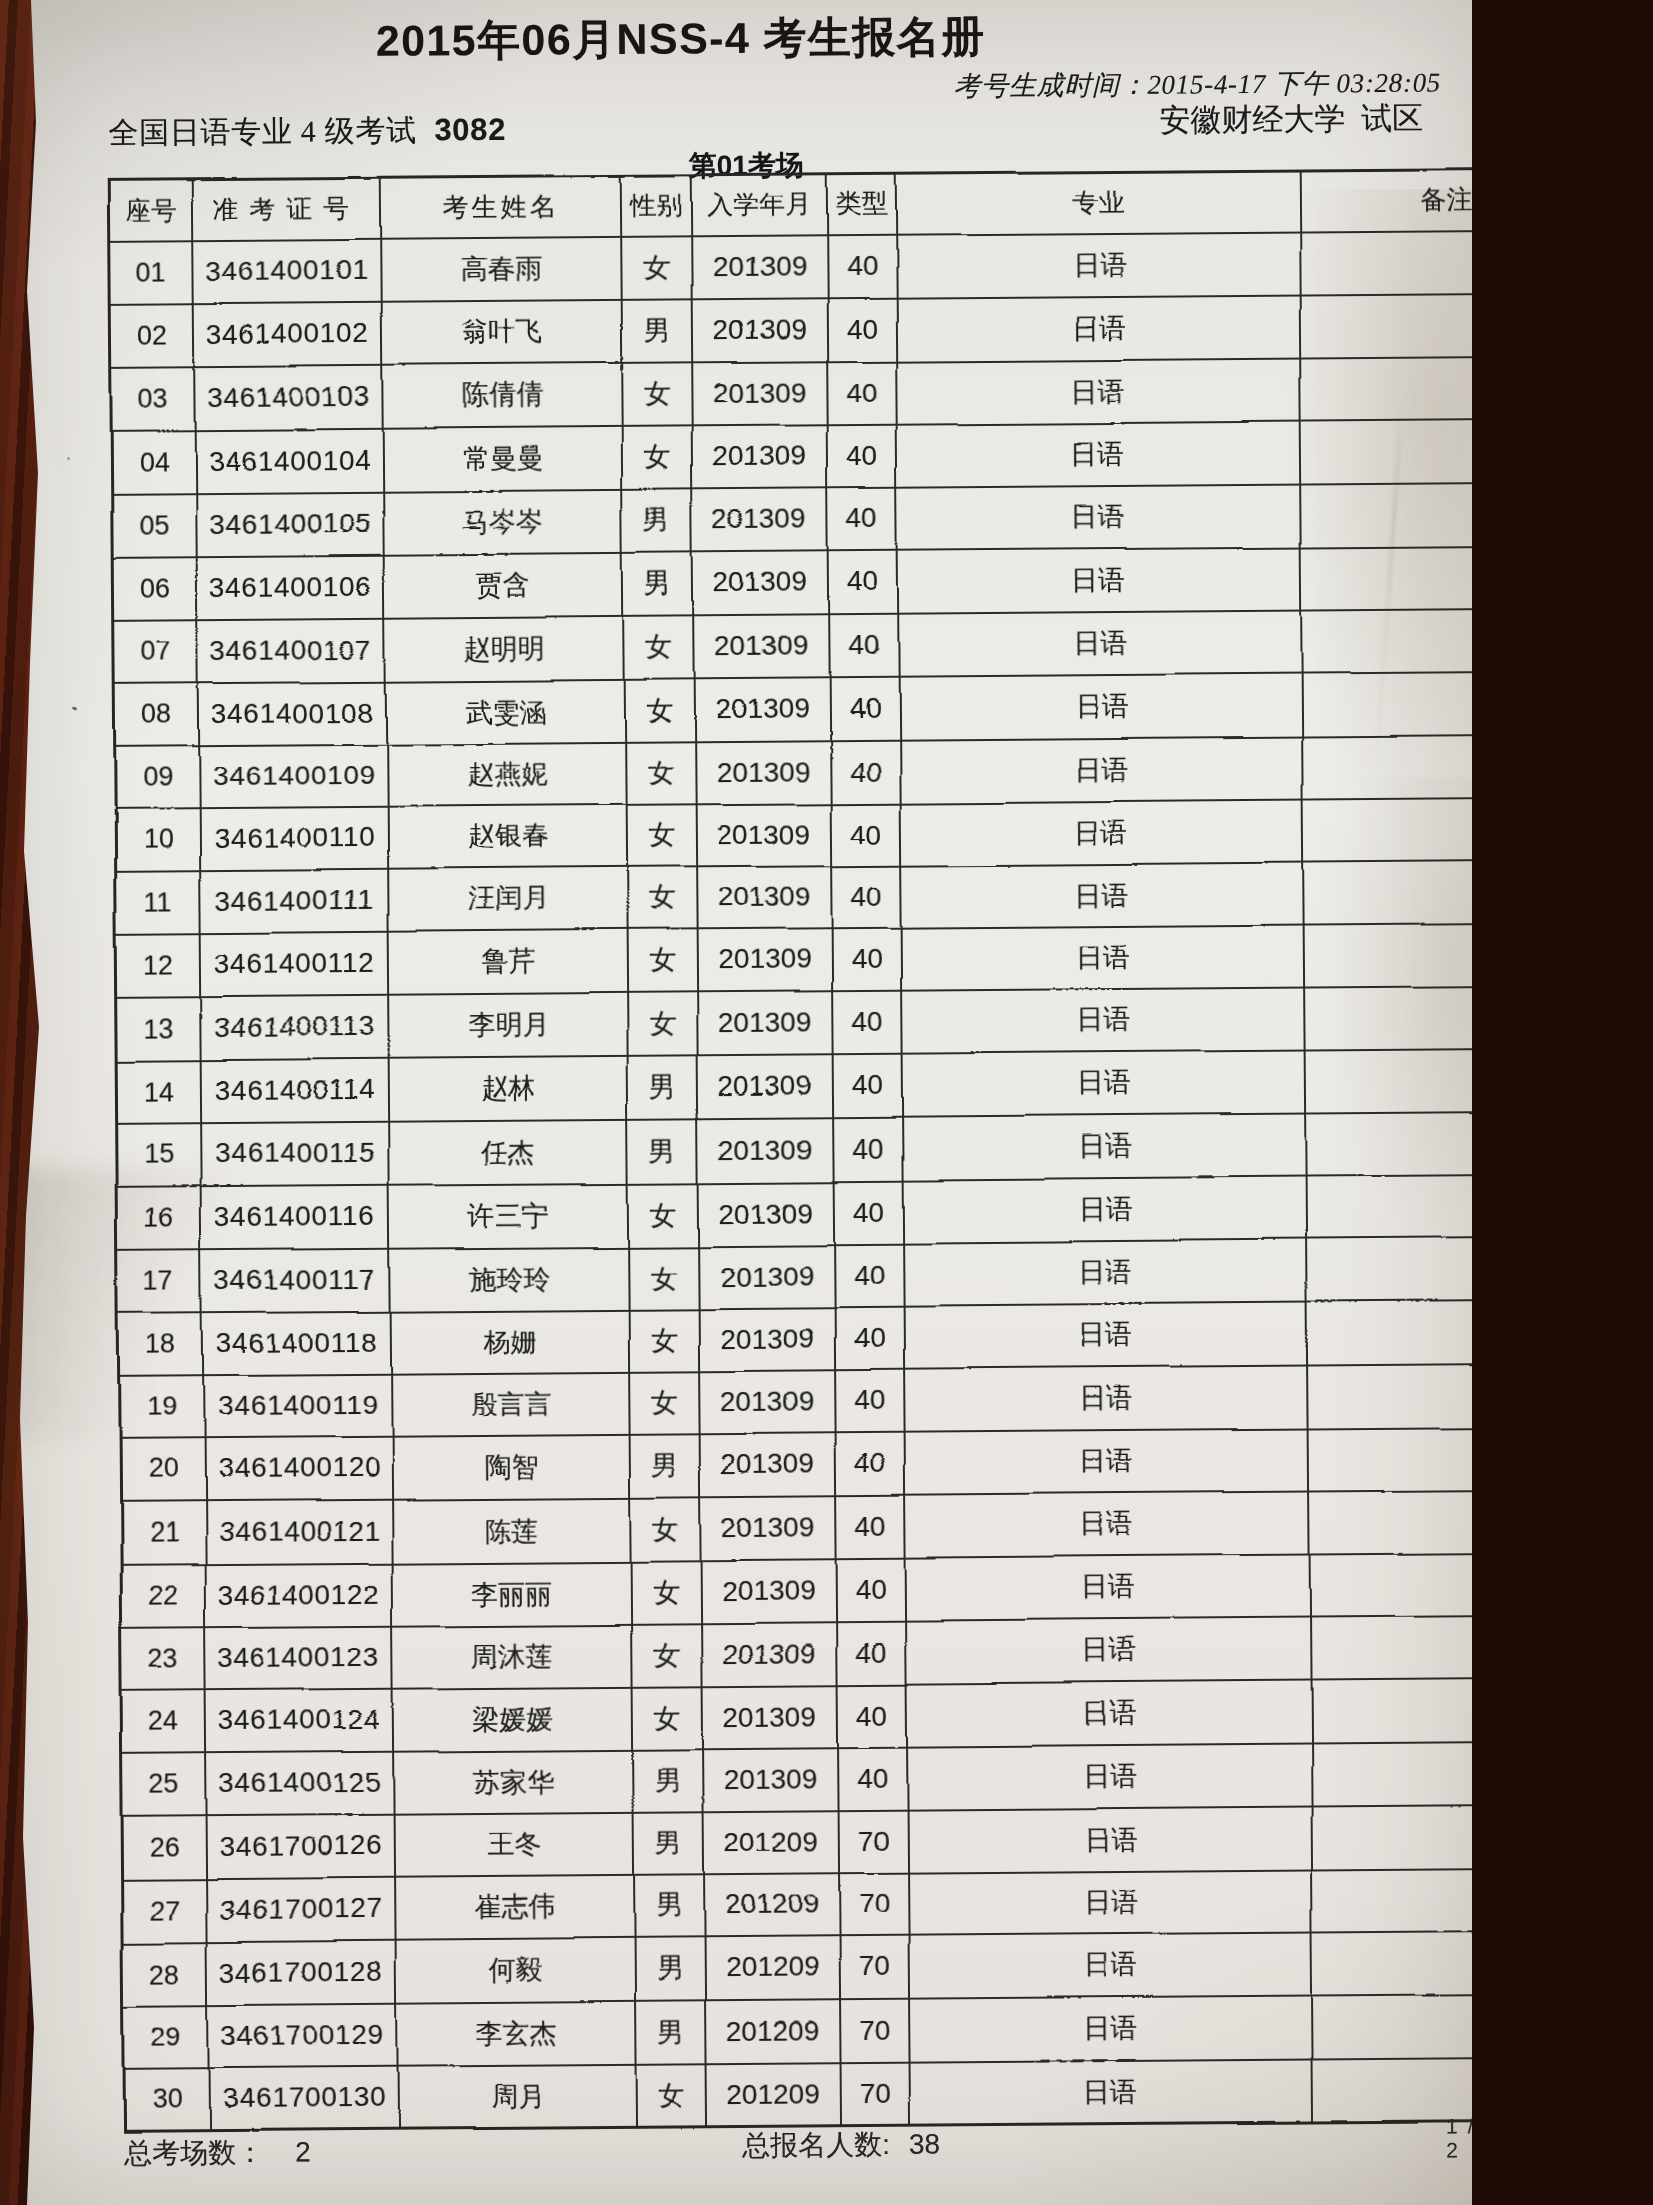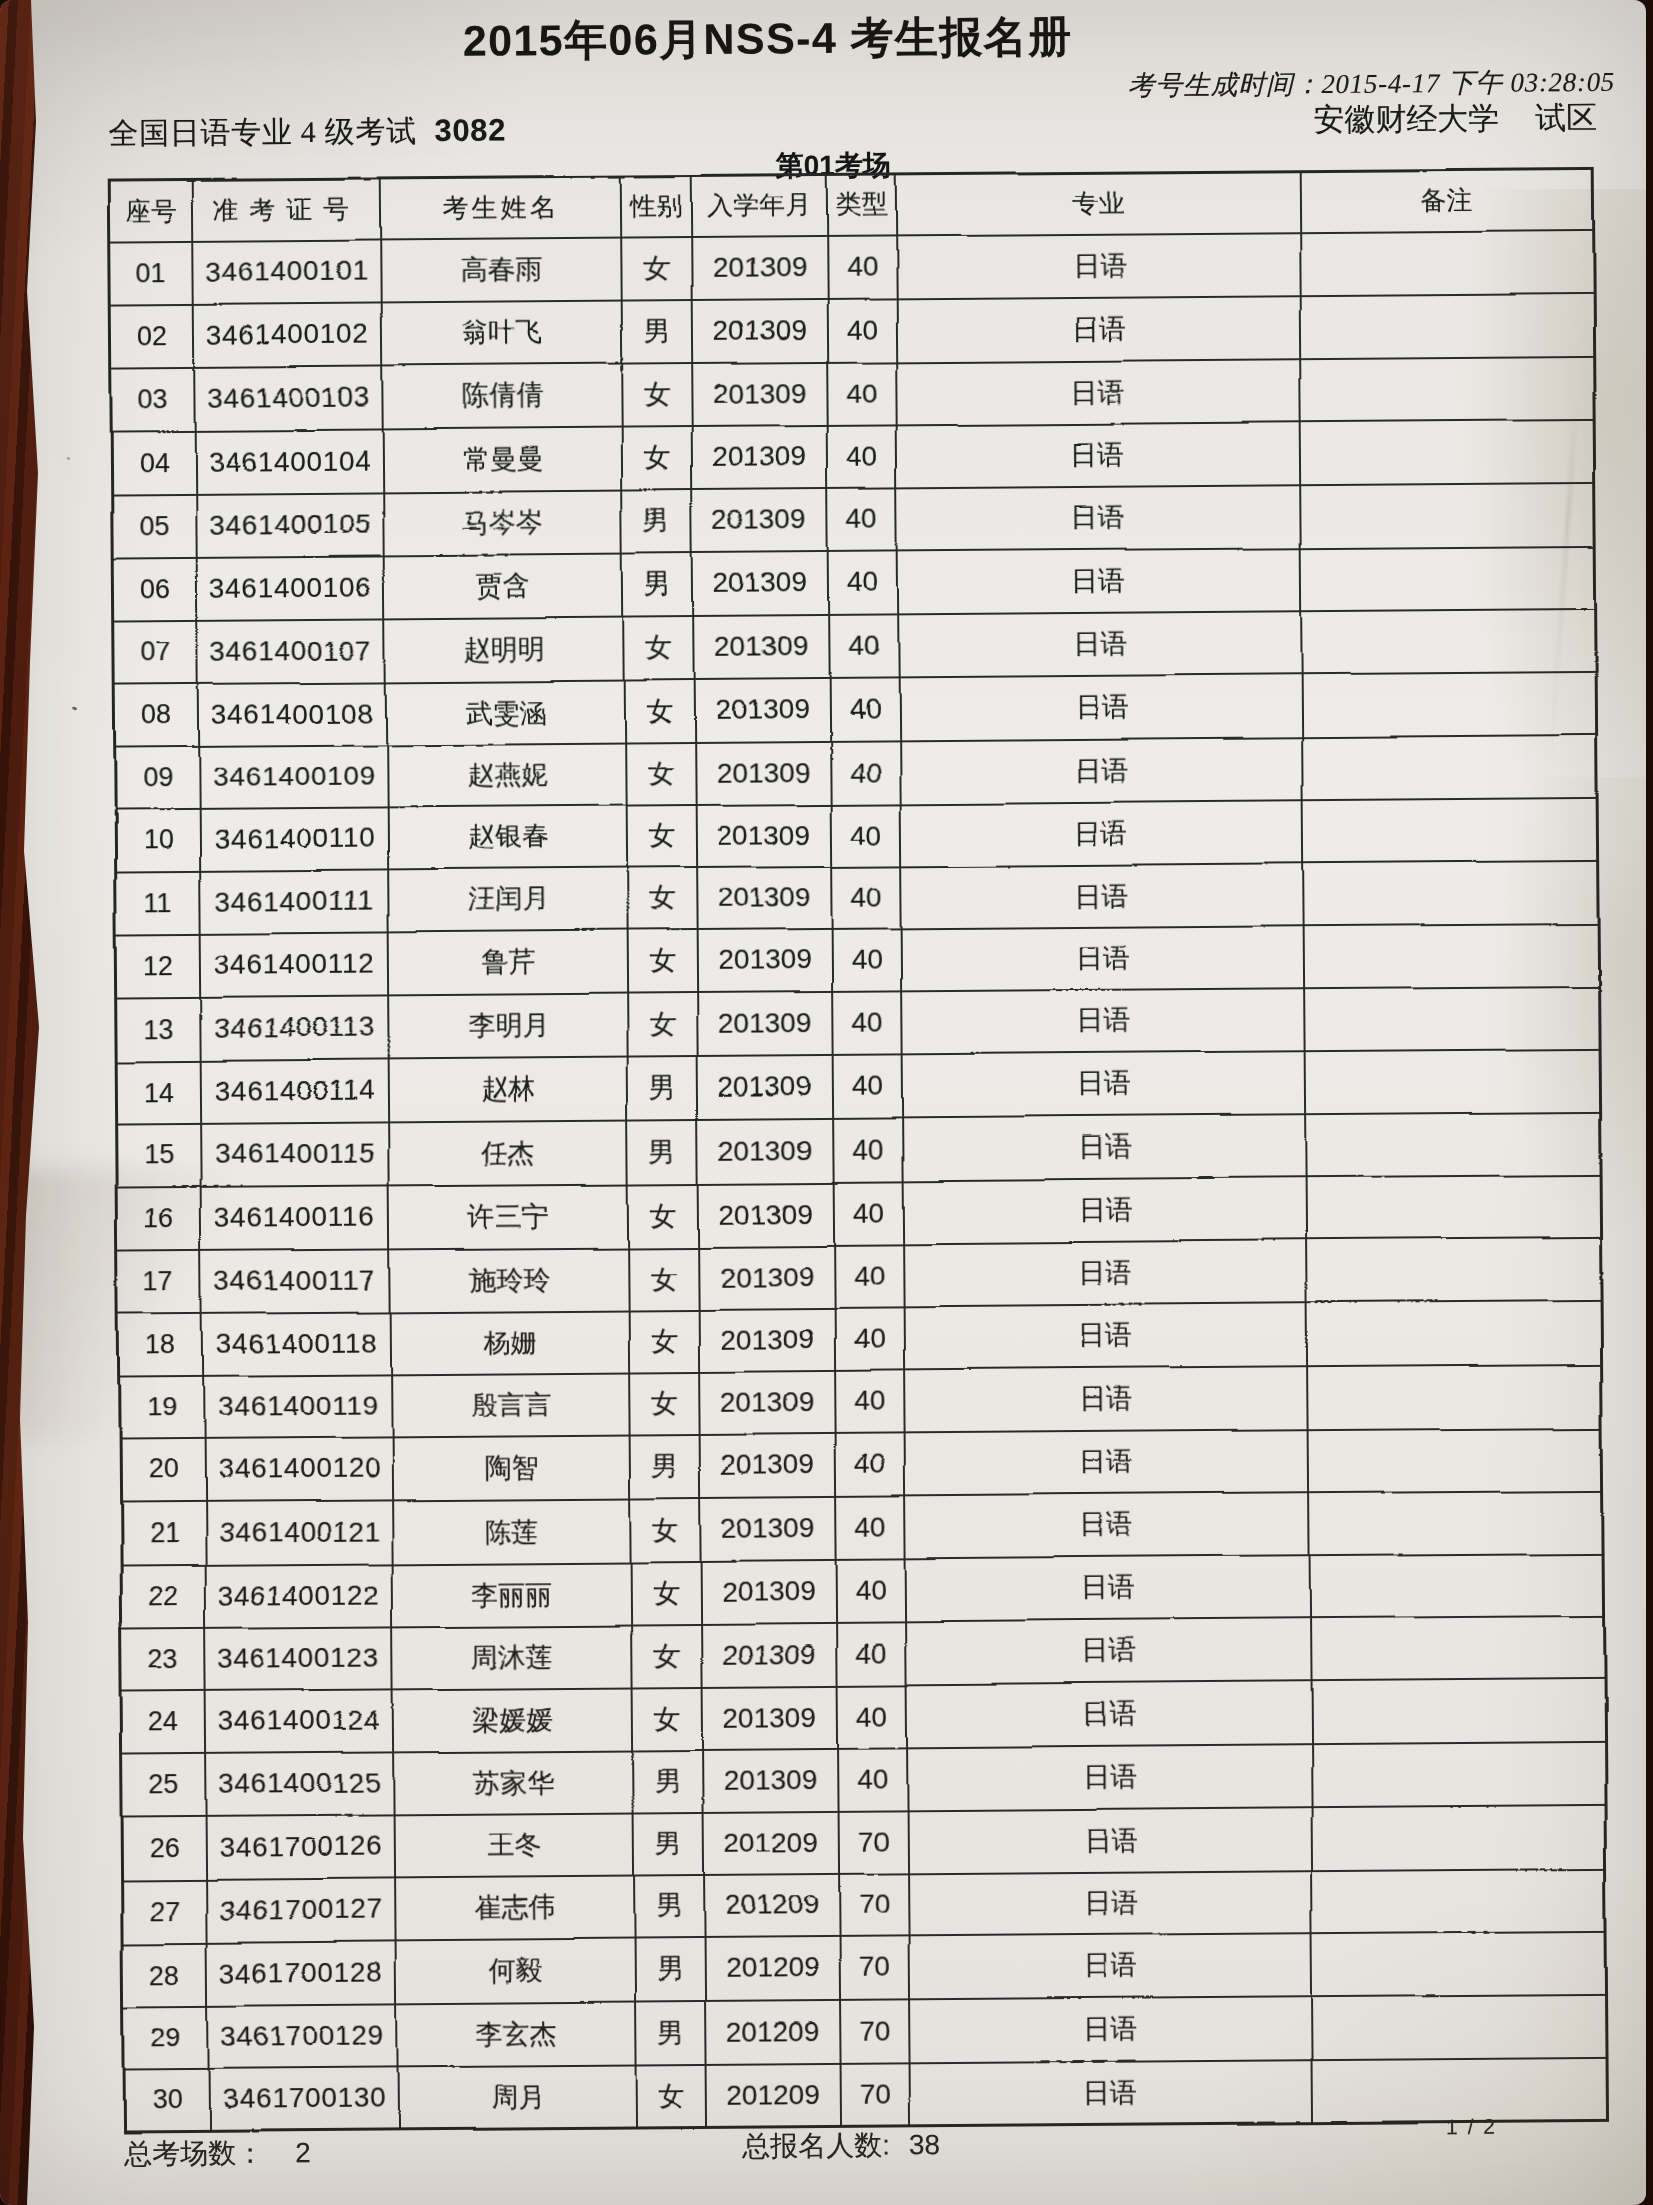--- a/index.html
+++ b/index.html
@@ -2,23 +2,22 @@
 <html style="font-size:10.8px"><head>
 <meta charset="utf-8">
 <style>
   html,body{margin:0;padding:0;}
   body{
     width:1654px;height:2205px;overflow:hidden;
     font-family:"Liberation Sans","DejaVu Sans",sans-serif;
     background:#1c0a05;
   }
   .photo{
-    position:relative;width:1646px;height:2205px;overflow:hidden;
+    position:relative;width:1472px;height:2205px;overflow:hidden;
     background:#7dd3fc;
-    border-radius:12px;
   }
   
   .wood{
     position:absolute;inset:0;
     background:
       repeating-linear-gradient(93deg,
         rgba(130,50,28,.38) 0 8.8px,
         rgba(28,8,4,.42) 8.8px 18px,
         rgba(96,38,22,.30) 18px 31px),
       linear-gradient(180deg,#5a2314 0%,#47170c 35%,#52200f 65%,#38100a 100%);
@@ -72,21 +71,21 @@
     font-family:"Liberation Serif","DejaVu Serif",serif;
     font-size:30px;letter-spacing:0.7px;color:#1b1b1b;
   }
   .exam-left .code{font-family:"Liberation Sans","DejaVu Sans",sans-serif;
     font-weight:700;margin-left:17.6px;font-size:31px;}
   .site-right{
     position:absolute;top:103px;right:41px;
     font-family:"Liberation Serif","DejaVu Serif",serif;
     font-size:31px;color:#1b1b1b;
   }
-  .site-right .suffix{margin-left:36px;}
+  .site-right .suffix{margin-left:16px;}
   .room-title{
     position:absolute;top:147px;left:17.6px;width:100%;
     text-align:center;font-size:28px;font-weight:700;color:#161616;
   }
 
   .grid{
     position:absolute;top:173px;left:115px;width:1486px;
     border-collapse:collapse;table-layout:fixed;
     filter:url(#warp);
   }

